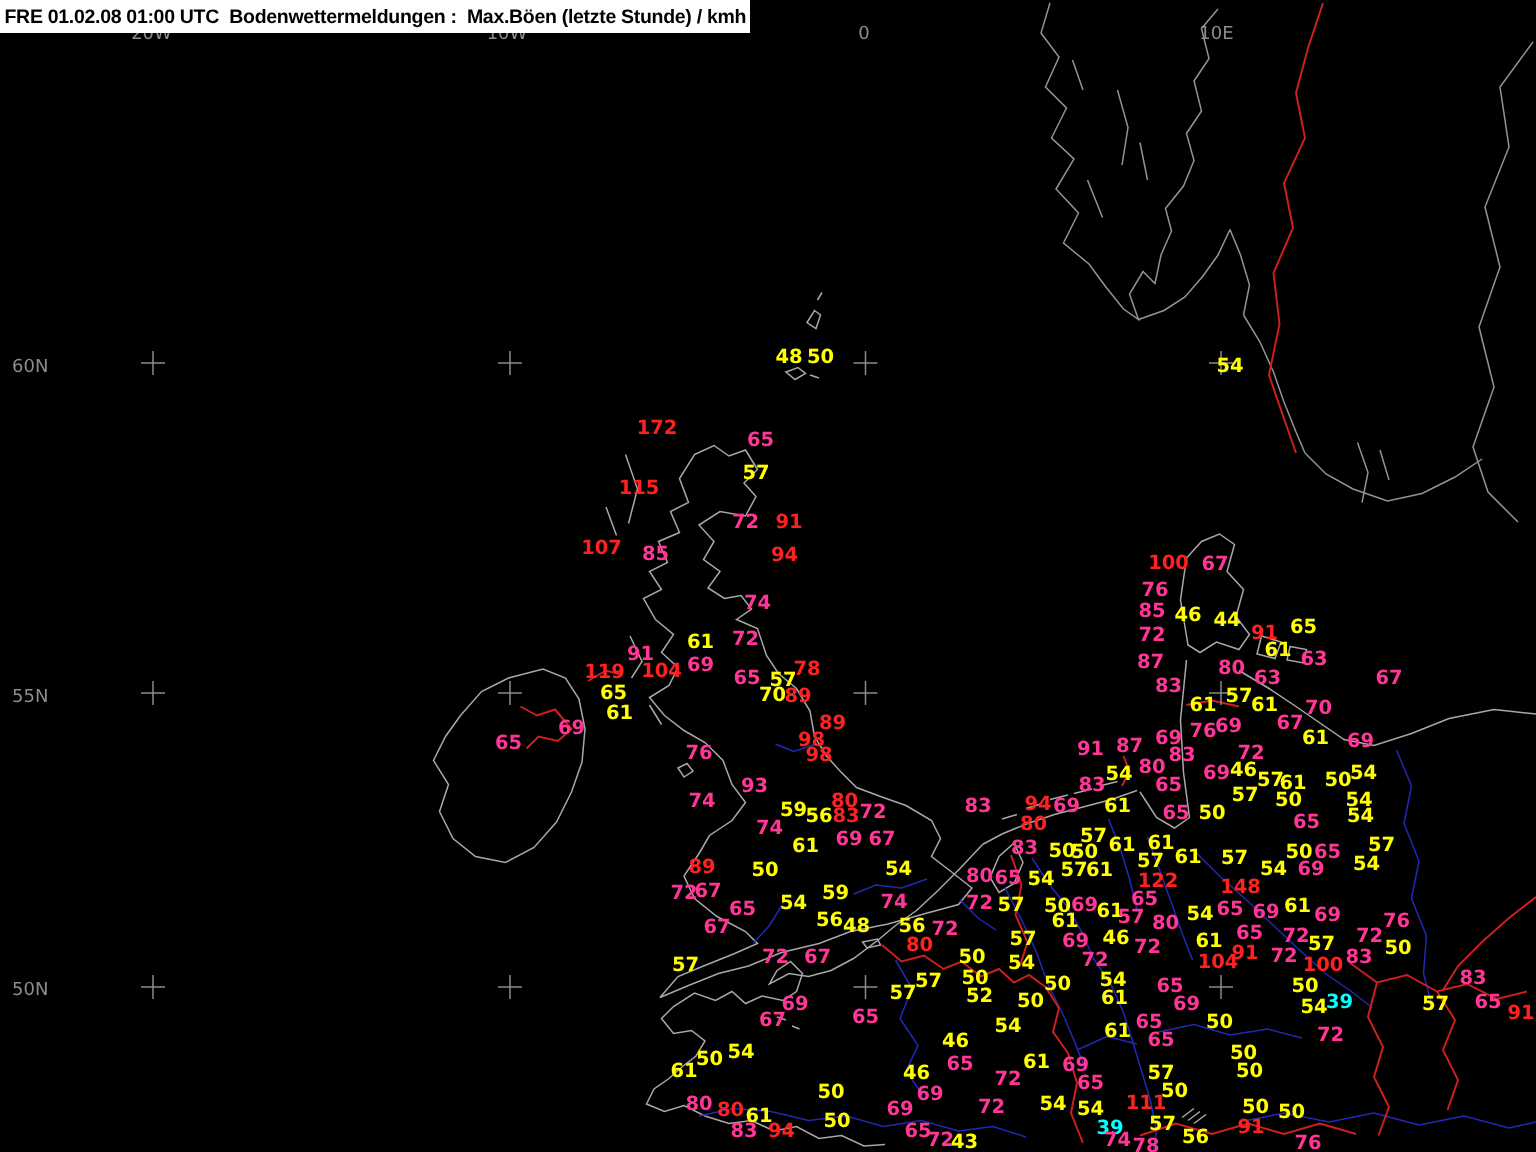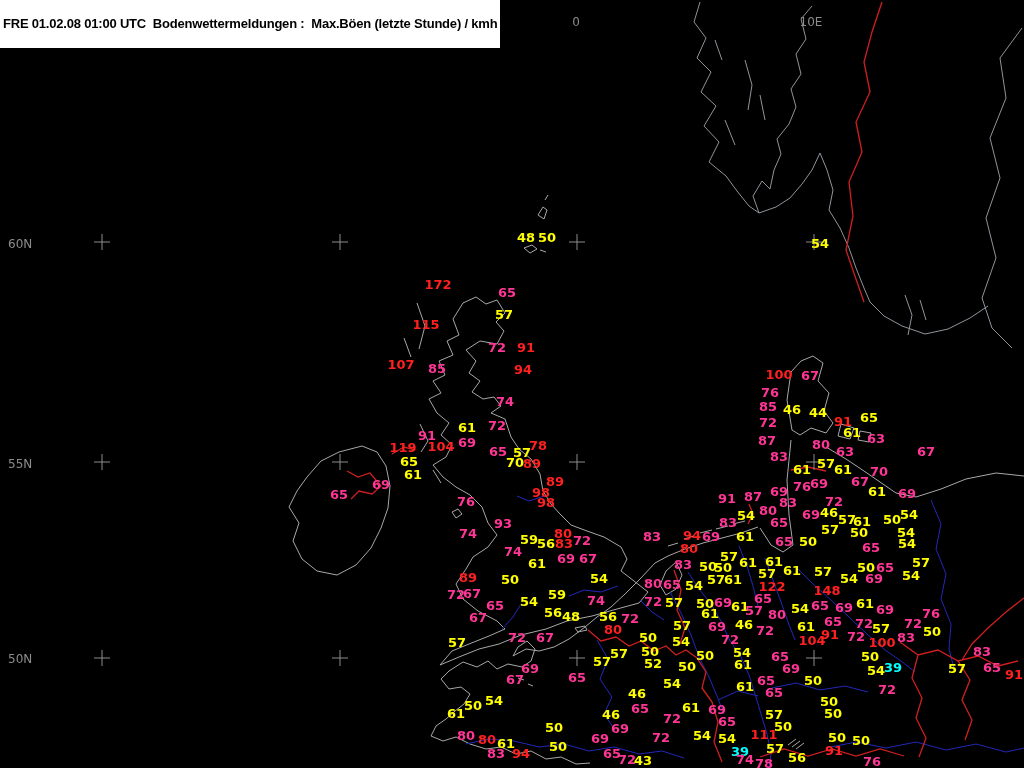--- a/index.html
+++ b/index.html
@@ -1,19 +1,19 @@
 <!DOCTYPE html>
 <html><head>
 <meta charset="utf-8">
 <style>
   html,body{margin:0;padding:0;background:#000;}
   #screen{position:relative;width:1024px;height:768px;background:#000;overflow:hidden;
           font-family:"DejaVu Sans",sans-serif;}
   #titlebar{position:absolute;top:0;left:0;z-index:5;background:#fff;color:#000;
-            font:bold 13px/16px "Liberation Sans",sans-serif;padding:16px 3px;height:16px;
+            font:bold 13px/16px "Liberation Sans",sans-serif;padding:3px 3px;height:16px;
             letter-spacing:-0.2px;white-space:pre;}
   svg text{font-family:"DejaVu Sans",sans-serif;}
   .station{font-weight:bold;font-size:13px;}
   .gridlabel{font-size:12px;fill:#8c8c8c;}
   .coast{fill:none;stroke:#a8a8a8;stroke-width:1;}
   .coast2{fill:none;stroke:#8f949c;stroke-width:1;}
   .river{fill:none;stroke:#2228b8;stroke-width:1;}
   .border{fill:none;stroke:#cf1f1f;stroke-width:1.3;}
   .gridcross{stroke:#8c8c8c;stroke-width:1;}
 </style>

